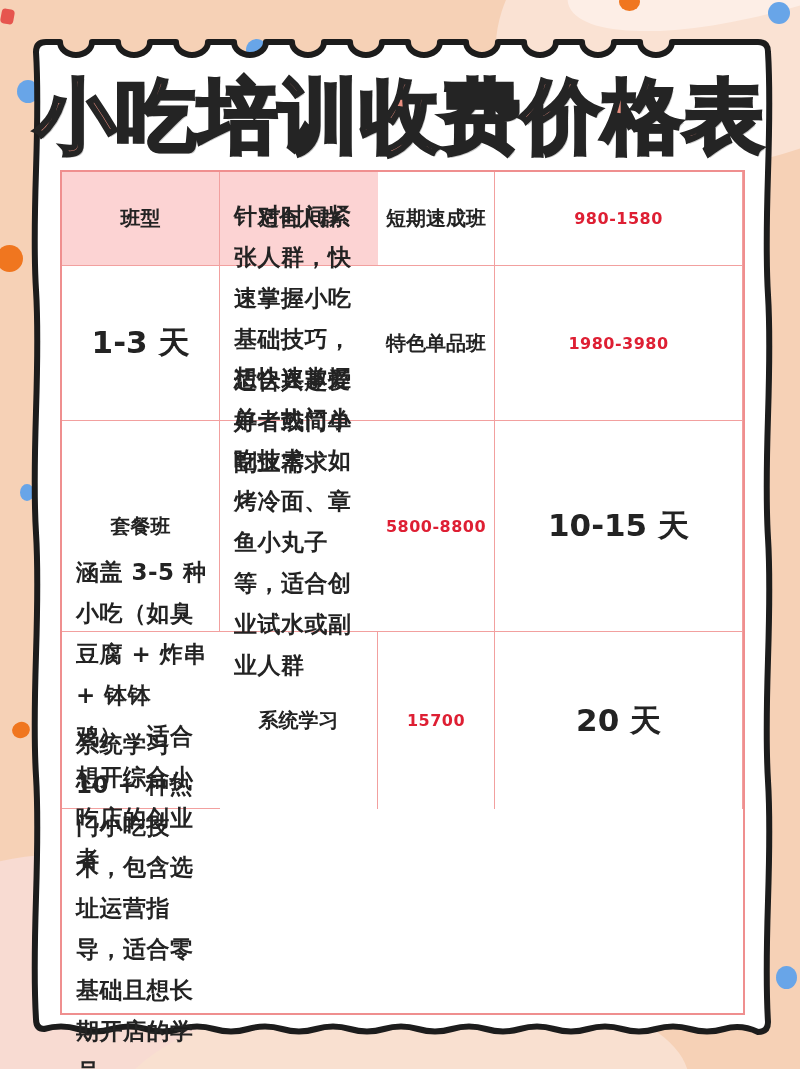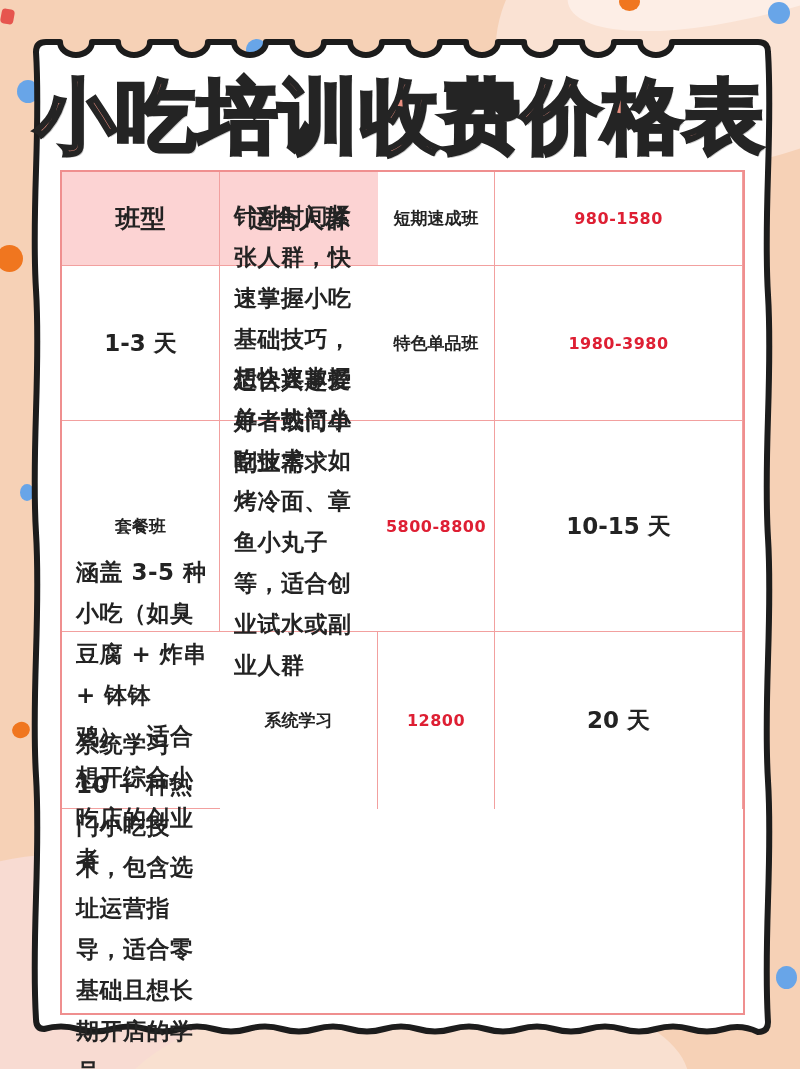--- a/index.html
+++ b/index.html
@@ -53,24 +53,24 @@
     grid-template-rows:94px 155px 211px 177px 206px;
   }
   .cell {
     display:flex; align-items:center; justify-content:center;
     border-right:1.5px solid #f2a09f;
     border-bottom:1.5px solid #f2a09f;
     color:#232323; font-weight:700;
     text-align:center;
   }
   .cell.last-col { border-right:none; }
-  .cell.head { background:#fcd3d3; font-size:25px; }
-  .cell.class-type { font-size:17px; }
+  .cell.head { background:#fcd3d3; font-size:20px; }
+  .cell.class-type { font-size:20px; }
   .cell.fee { font-size:16px; color:#de1f33; letter-spacing:.5px; }
-  .cell.duration { font-size:23px; }
+  .cell.duration { font-size:31px; }
   .cell.desc {
     justify-content:flex-start; text-align:left;
     padding:0 9px 8px 14px;
     font-size:23px; line-height:41px; letter-spacing:.5px;
   }
 </style>
 </head>
 <body>
 
 <div class="blob blob-top-right"></div>
@@ -107,16 +107,16 @@
   <div class="cell class-type">特色单品班</div>
   <div class="cell fee">1980-3980</div>
   <div class="cell class-type">套餐班</div>
 
   <div class="cell desc last-col">想快速掌握单一热门小吃技术，如烤冷面、章鱼小丸子等，适合创业试水或副业人群</div>
   <div class="cell fee">5800-8800</div>
   <div class="cell duration">10-15 天</div>
   <div class="cell desc last-col">涵盖 3-5 种小吃（如臭豆腐 + 炸串 + 钵钵鸡），适合想开综合小吃店的创业者</div>
 
   <div class="cell class-type row-last-cell" style="border-bottom:none">系统学习</div>
-  <div class="cell fee" style="border-bottom:none">12800</div>
+  <div class="cell fee" style="border-bottom:none">15700</div>
   <div class="cell duration" style="border-bottom:none">20 天</div>
   <div class="cell desc last-col" style="border-bottom:none">系统学习 10 + 种热门小吃技术，包含选址运营指导，适合零基础且想长期开店的学员</div>
 </div>
 
 </body></html>

